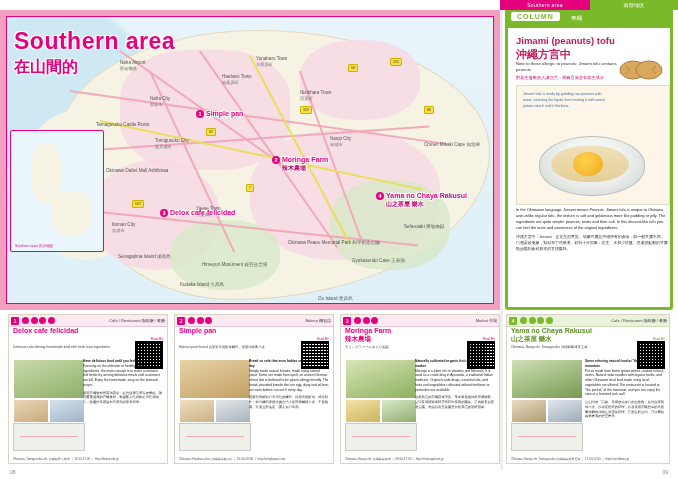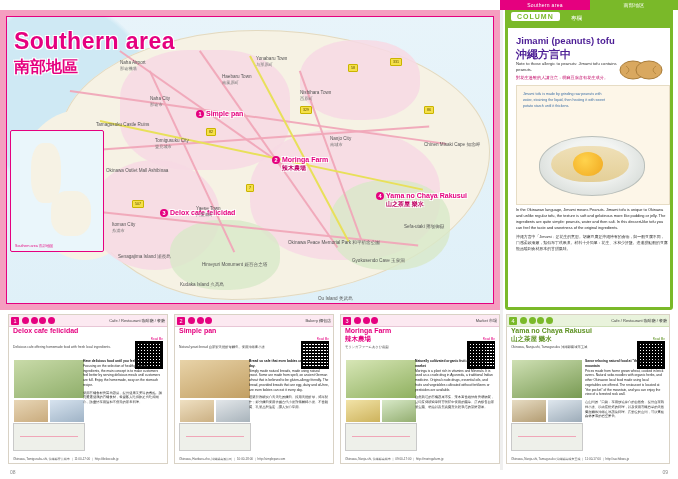--- a/index.html
+++ b/index.html
@@ -97,21 +97,21 @@
   .col-head{
     position:absolute;top:-3px;left:-3px;width:168px;height:18px;
     background:#7ab929;color:#fff;box-sizing:border-box;
   }
   .col-head .tagline{
     position:absolute;left:6px;top:2px;background:#fff;color:#7ab929;
     font-size:7px;font-weight:bold;padding:1px 6px;border-radius:2px;letter-spacing:1px;
   }
   .col-head .jp{position:absolute;left:66px;top:5px;font-size:5.5px;}
   .col-title{
-    position:absolute;top:22px;left:8px;width:152px;color:#4c1d95;
+    position:absolute;top:22px;left:8px;width:152px;color:#be185d;
   }
   .col-title .en{display:block;font-size:9.5px;font-weight:bold;}
   .col-title .jp{display:block;font-size:11px;font-weight:bold;margin-top:1px;}
   .col-note{
     position:absolute;top:48px;left:8px;width:108px;font-size:4.2px;color:#333;line-height:1.45;
   }
   .col-note .jpn{color:#c00063;display:block;margin-top:2px;}
   .peanut{
     position:absolute;right:6px;top:44px;width:46px;height:26px;
   }
@@ -239,21 +239,21 @@
     <div class="road" style="left:90px;top:200px;width:330px;transform:rotate(6deg);"></div>
     <div class="road" style="left:120px;top:40px;width:200px;transform:rotate(35deg);"></div>
     <div class="road" style="left:200px;top:40px;width:240px;transform:rotate(55deg);"></div>
     <div class="road" style="left:300px;top:60px;width:180px;transform:rotate(70deg);"></div>
     <div class="road" style="left:150px;top:60px;width:200px;transform:rotate(65deg);"></div>
     <div class="roadmain" style="left:100px;top:110px;width:330px;transform:rotate(12deg);"></div>
     <div class="roadmain" style="left:250px;top:45px;width:210px;transform:rotate(62deg);"></div>
 
     <div class="maptitle">
       <span class="en">Southern area</span>
-      <span class="jp">南部地區</span>
+      <span class="jp">在山間的</span>
     </div>
 
     <div class="inset">
       <div class="isl" style="left:20px;top:12px;width:30px;height:60px;"></div>
       <div class="isl" style="left:40px;top:60px;width:40px;height:45px;"></div>
       <div class="inset-cap">Southern area 南部地區</div>
     </div>
 
     <div class="pin" style="left:196px;top:100px;">
       <span class="num">1</span><span>Simple pan</span>

